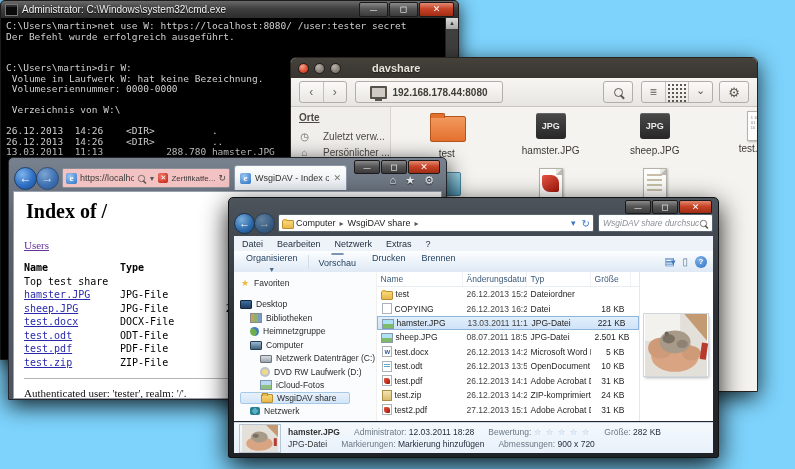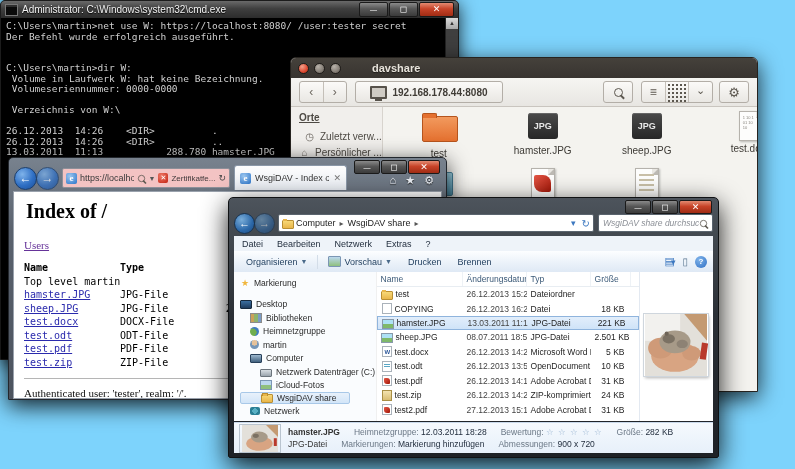--- a/index.html
+++ b/index.html
@@ -55,21 +55,21 @@
   .dav-views span{flex:1;height:100%;display:flex;align-items:center;justify-content:center;}
   .dav-views span + span{border-left:1px solid #c4bfb8;}
   .dv-list::after{content:"≡";font-size:12px;}
   .dv-grid{width:11px;height:11px;background-image:radial-gradient(#5c574f 1px,transparent 1.3px);background-size:4px 4px;background-position:1px 1px;}
   .dv-chev::after{content:"⌄";font-size:11px;margin-top:-4px;}
   .dav-gear{right:8px;width:30px;font-size:13px;}
   .dav-gear::after{content:"⚙";}
   .dav-body{display:flex;height:284px;}
   .dav-side{width:112px;background:#f1efec;border-right:1px solid #d8d4ce;padding:5px 0 0 8px;box-sizing:border-box;}
   .dav-places-h{font-size:10px;font-weight:bold;color:#4e4a44;margin-bottom:5px;text-decoration:underline;}
-  .dav-place{display:flex;align-items:center;gap:5px;font-size:10px;color:#4e4a44;height:16px;white-space:nowrap;overflow:hidden;justify-content:flex-end;}
+  .dav-place{display:flex;align-items:center;gap:13px;font-size:10px;color:#4e4a44;height:16px;white-space:nowrap;overflow:hidden;}
   .pl-ico{width:11px;text-align:center;color:#6e6962;font-size:10px;flex:0 0 auto;}
   .pl-clock::after{content:"◷";} .pl-home::after{content:"⌂";}
   .pl-folder{width:11px;height:8px;background:#8f8a82;border-radius:1px;position:relative;}
   .pl-folder::before{content:"";position:absolute;top:-2px;left:0;width:5px;height:2px;background:#8f8a82;border-radius:1px 1px 0 0;}
   .dav-files{flex:1;padding:4px 0 0 14px;display:grid;grid-template-columns:repeat(4,84px);grid-auto-rows:57px;column-gap:20px;}
   .dav-item{text-align:center;}
   .dav-item .lbl{font-size:10px;color:#3d3a35;margin-top:2px;white-space:nowrap;}
   .dv-ico{width:38px;height:30px;margin:0 auto;position:relative;}
   .dvi-folder{width:34px;height:24px;margin-top:5px;background:linear-gradient(180deg,#f29a5e,#e4702f);border:1px solid #b5541d;border-radius:2px;position:relative;margin-left:2px;}
   .dvi-folder::before{content:"";position:absolute;top:-4px;left:-1px;width:13px;height:4px;background:#e4702f;border:1px solid #b5541d;border-bottom:none;border-radius:2px 2px 0 0;}
@@ -150,21 +150,21 @@
   .ex-bread-end{flex:1;}
   .ex-bread-drop::after{content:"▾";color:#3c78c0;font-size:9px;}
   .ex-bread-refresh::after{content:"↻";color:#3c78c0;font-size:10px;margin-left:4px;}
   .ex-search{position:absolute;left:364px;top:1px;right:0;height:18px;background:#fff;border:1px solid #5a646e;border-radius:2px;
       display:flex;align-items:center;padding:0 4px;box-sizing:border-box;}
   .ex-search-hint{flex:1;font-size:8.5px;font-style:italic;color:#8b8f96;white-space:nowrap;overflow:hidden;}
   .ex-menu{position:absolute;left:5px;right:5px;top:38px;height:15px;background:#eef3f9;border-bottom:1px solid #d9e2ec;
       display:flex;align-items:center;gap:14px;padding:0 8px;font-size:9px;color:#1e2a3a;}
   .ex-toolbar{position:absolute;left:5px;right:5px;top:53px;height:21px;background:linear-gradient(180deg,#fdfeff,#eaf1f9 60%,#dfe9f5);
       border-bottom:1px solid #ccd9e8;display:flex;align-items:center;gap:4px;padding:0 6px;font-size:9px;color:#1e3c5c;}
-  .ex-tool{display:flex;align-items:center;gap:3px;padding:0 6px;height:17px;border-radius:2px;}
+  .ex-tool{display:flex;align-items:center;gap:3px;padding:0 6px;height:17px;border-radius:2px;flex-direction:column;}
   .ex-tool .drop{font-size:7px;color:#4a6a8a;}
   .ex-tool .drop::after{content:"▼";}
   .tool-sep{width:1px;height:14px;background:#d3dde8;}
   .ex-tool-right{margin-left:auto;display:flex;align-items:center;gap:7px;color:#3c78c0;}
   .ex-views::after{content:"▤";font-size:11px;} .ex-views-drop::after{content:"▾";font-size:9px;margin-left:-4px;}
   .ex-prevpane::after{content:"▯";font-size:10px;color:#5a7690;}
   .ex-help{width:12px;height:12px;border-radius:50%;background:radial-gradient(circle at 35% 30%,#7fb3ea,#2f6fc4);color:#fff;
       font-size:8px;line-height:12px;text-align:center;font-weight:bold;}
   .ex-help::after{content:"?";}
   .vorschau-ico{width:11px;height:9px;border:1px solid #7b96b4;background:linear-gradient(180deg,#bcd8ef,#8fc07e);border-radius:1px;}
@@ -378,21 +378,21 @@
       <h1 class="ie-h1">Index of /</h1>
       <a class="ie-mount" href="#">Users</a>
       <table class="ie-table">
         <tbody>
             <tr>
           <td class="c1 hdr">Name</td>
           <td class="c2 hdr">Type</td>
           <td class="c3"></td>
         </tr>
         <tr>
-          <td class="c1" colspan="3">Top level martin</td>
+          <td class="c1" colspan="3">Top test share</td>
         </tr>
         <tr>
           <td class="c1"><a class="ie-link" href="#">hamster.JPG</a></td>
           <td class="c2">JPG-File</td>
           <td class="c3">288.780 Bytes</td>
         </tr>
         <tr>
           <td class="c1"><a class="ie-link" href="#">sheep.JPG</a></td>
           <td class="c2">JPG-File</td>
           <td class="c3">2.560.122 Bytes</td>
@@ -478,45 +478,45 @@
       <span class="ex-tool-right">
         <span><span class="ex-views"></span><span class="ex-views-drop"></span></span>
         <span class="ex-prevpane"></span>
         <span class="ex-help"></span>
       </span>
     </div>
     <div class="ex-main">
       <aside class="ex-side">
         <div class="ex-side-item gap-after">
             <span class="si si-star"></span>
-            <span>Markierung</span>
+            <span>Favoriten</span>
           </div>
         <div class="ex-side-item">
             <span class="si si-monitor"></span>
             <span>Desktop</span>
           </div>
         <div class="ex-side-item ind1">
             <span class="si si-lib"></span>
             <span>Bibliotheken</span>
           </div>
         <div class="ex-side-item ind1">
             <span class="si si-group"></span>
             <span>Heimnetzgruppe</span>
           </div>
         <div class="ex-side-item ind1">
-            <span class="si si-user"></span>
-            <span>martin</span>
-          </div>
-        <div class="ex-side-item ind1">
             <span class="si si-comp"></span>
             <span>Computer</span>
           </div>
         <div class="ex-side-item ind2">
             <span class="si si-drive"></span>
             <span>Netzwerk Datenträger (C:)</span>
+          </div>
+        <div class="ex-side-item ind2">
+            <span class="si si-disc"></span>
+            <span>DVD RW Laufwerk (D:)</span>
           </div>
         <div class="ex-side-item ind2">
             <span class="si si-photo"></span>
             <span>iCloud-Fotos</span>
           </div>
         <div class="ex-side-item ind2 sel">
             <span class="si si-folder"></span>
             <span>WsgiDAV share</span>
           </div>
         <div class="ex-side-item ind1">
@@ -635,21 +635,21 @@
         <rect width="60" height="45" fill="#e3e0da"></rect>
         <polygon points="40,0 60,0 60,20" fill="#c49a72"></polygon>
         <ellipse cx="29" cy="31" rx="22" ry="12" fill="#d8a482"></ellipse>
         <ellipse cx="29" cy="20" rx="14" ry="9" fill="#a79a88"></ellipse>
         <ellipse cx="23" cy="18" rx="5" ry="3.5" fill="#7b7163"></ellipse>
         <rect x="53" y="22" width="5" height="13" fill="#b9392c"></rect>
       </svg>
       <div class="ex-dtext">
         <div class="ex-dline">
           <span><b>hamster.JPG</b></span>
-          <span><span class="dlabel">Heimnetzgruppe:</span> <span class="dvalue">12.03.2011 18:28</span></span>
+          <span><span class="dlabel">Administrator:</span> <span class="dvalue">12.03.2011 18:28</span></span>
           <span><span class="dlabel">Bewertung:</span> <span class="stars">☆ ☆ ☆ ☆ ☆</span></span>
           <span><span class="dlabel">Größe:</span> <span class="dvalue">282 KB</span></span>
         </div>
         <div class="ex-dline">
           <span>JPG-Datei</span>
           <span><span class="dlabel">Markierungen:</span> <span class="dvalue">Markierung hinzufügen</span></span>
           <span><span class="dlabel">Abmessungen:</span> <span class="dvalue">900 x 720</span></span>
         </div>
       </div>
     </footer>

